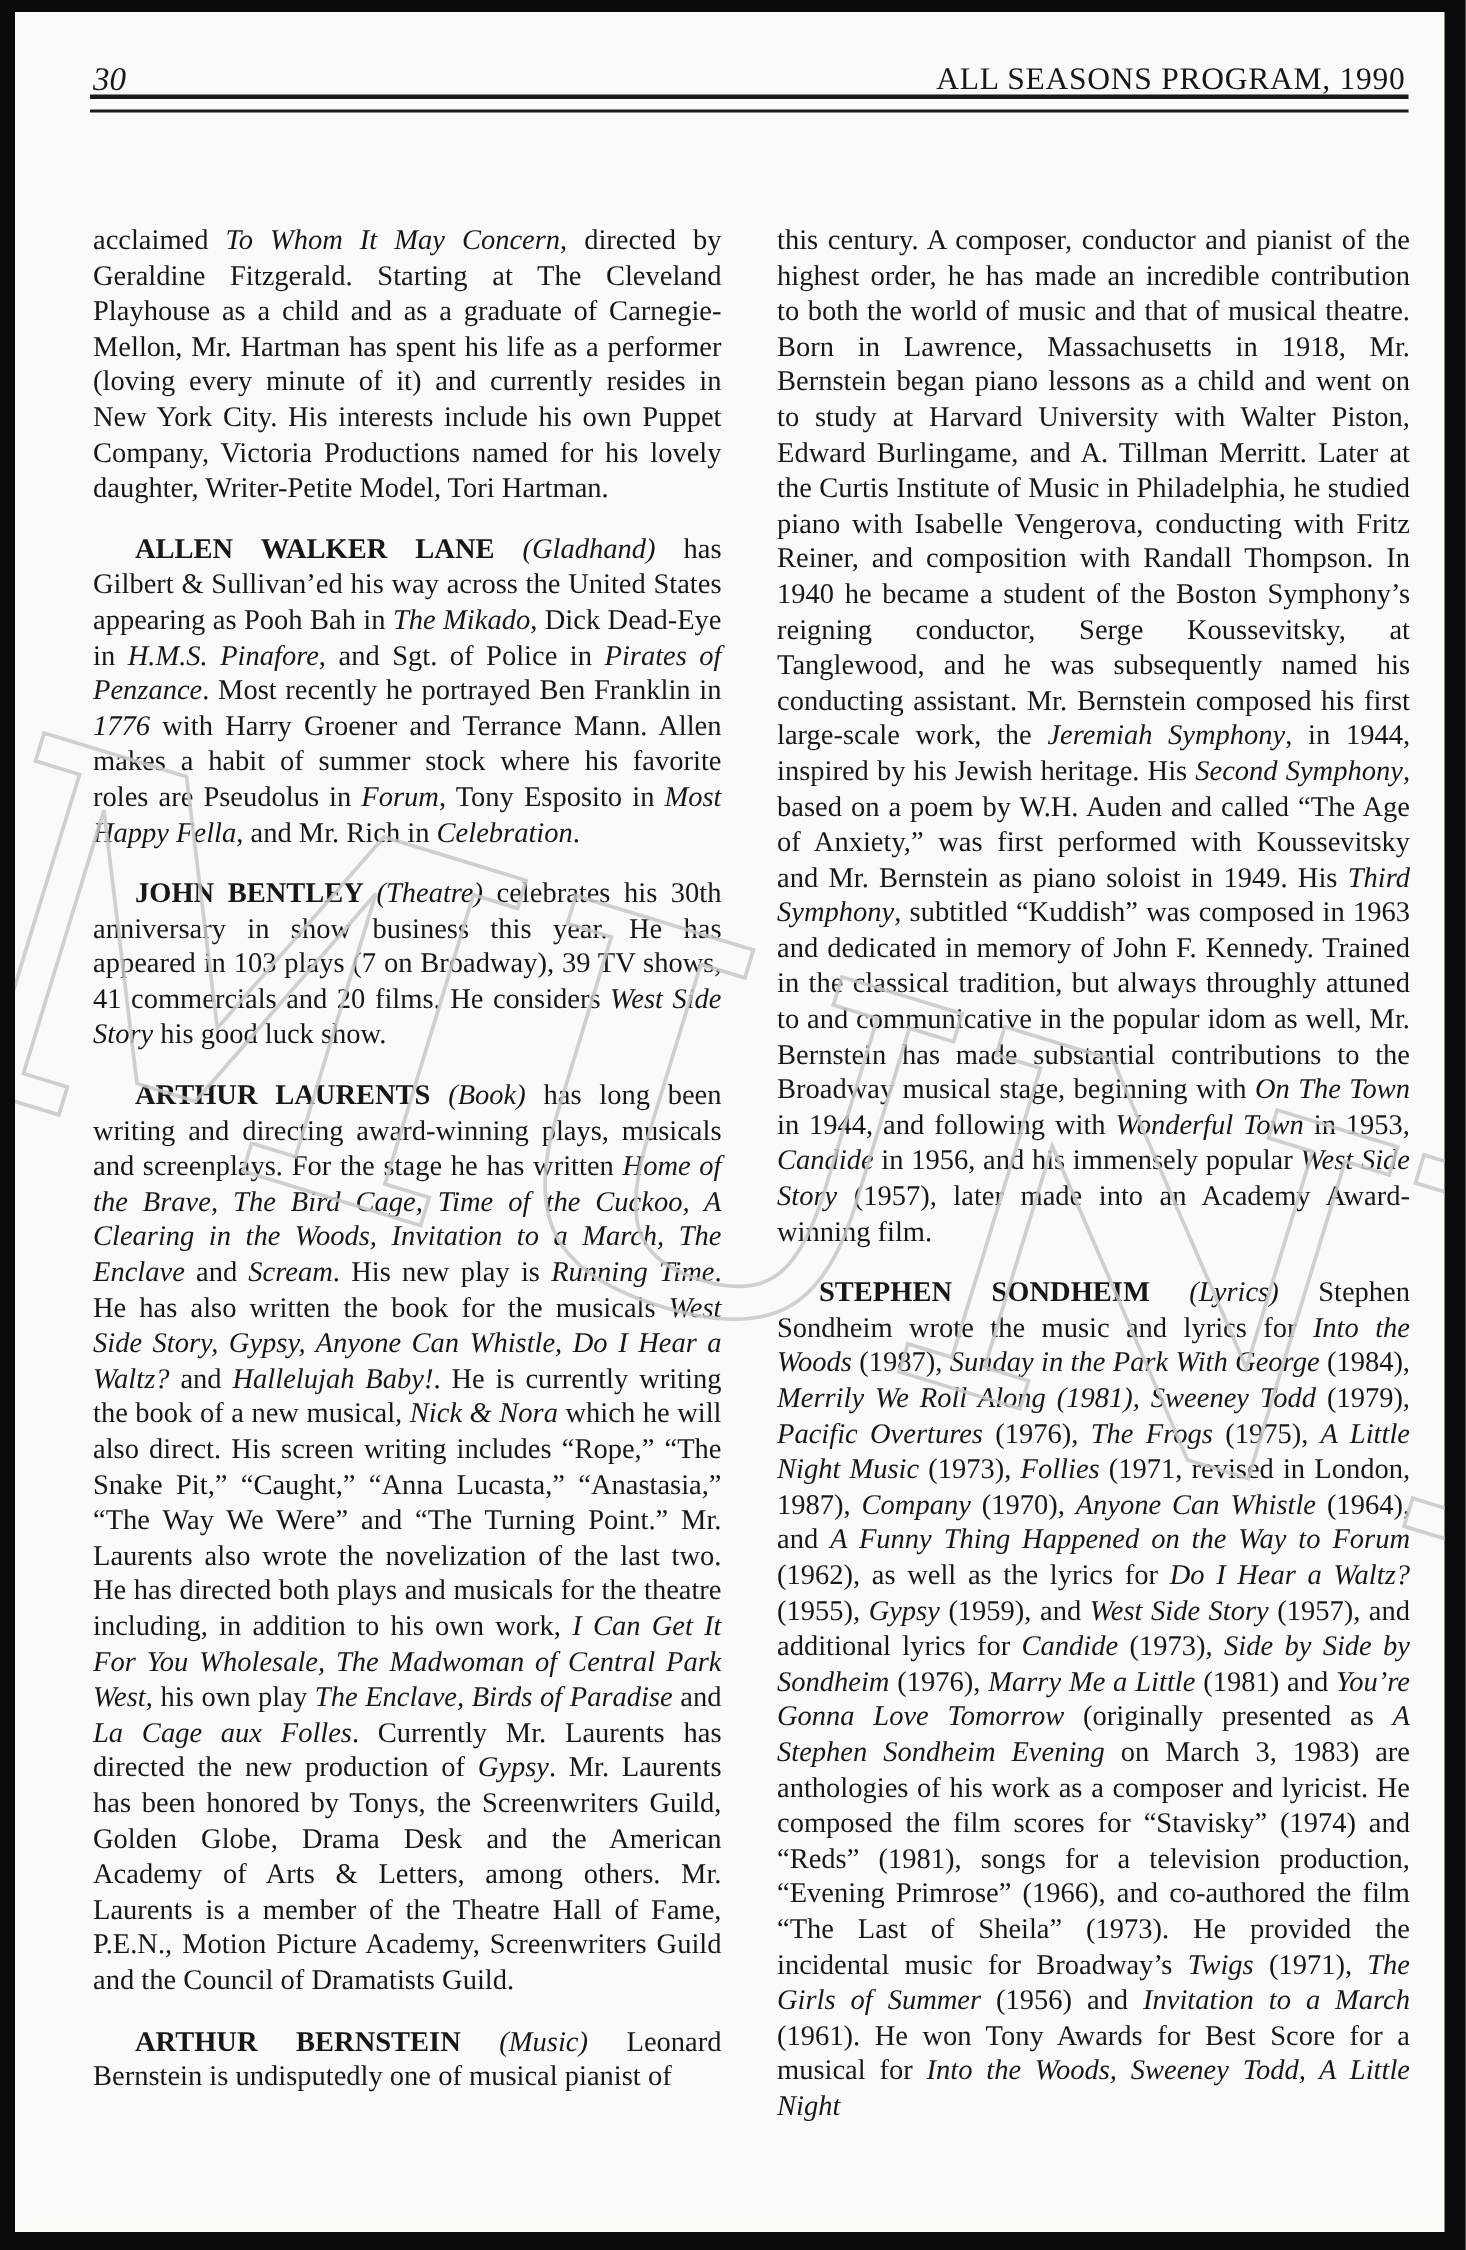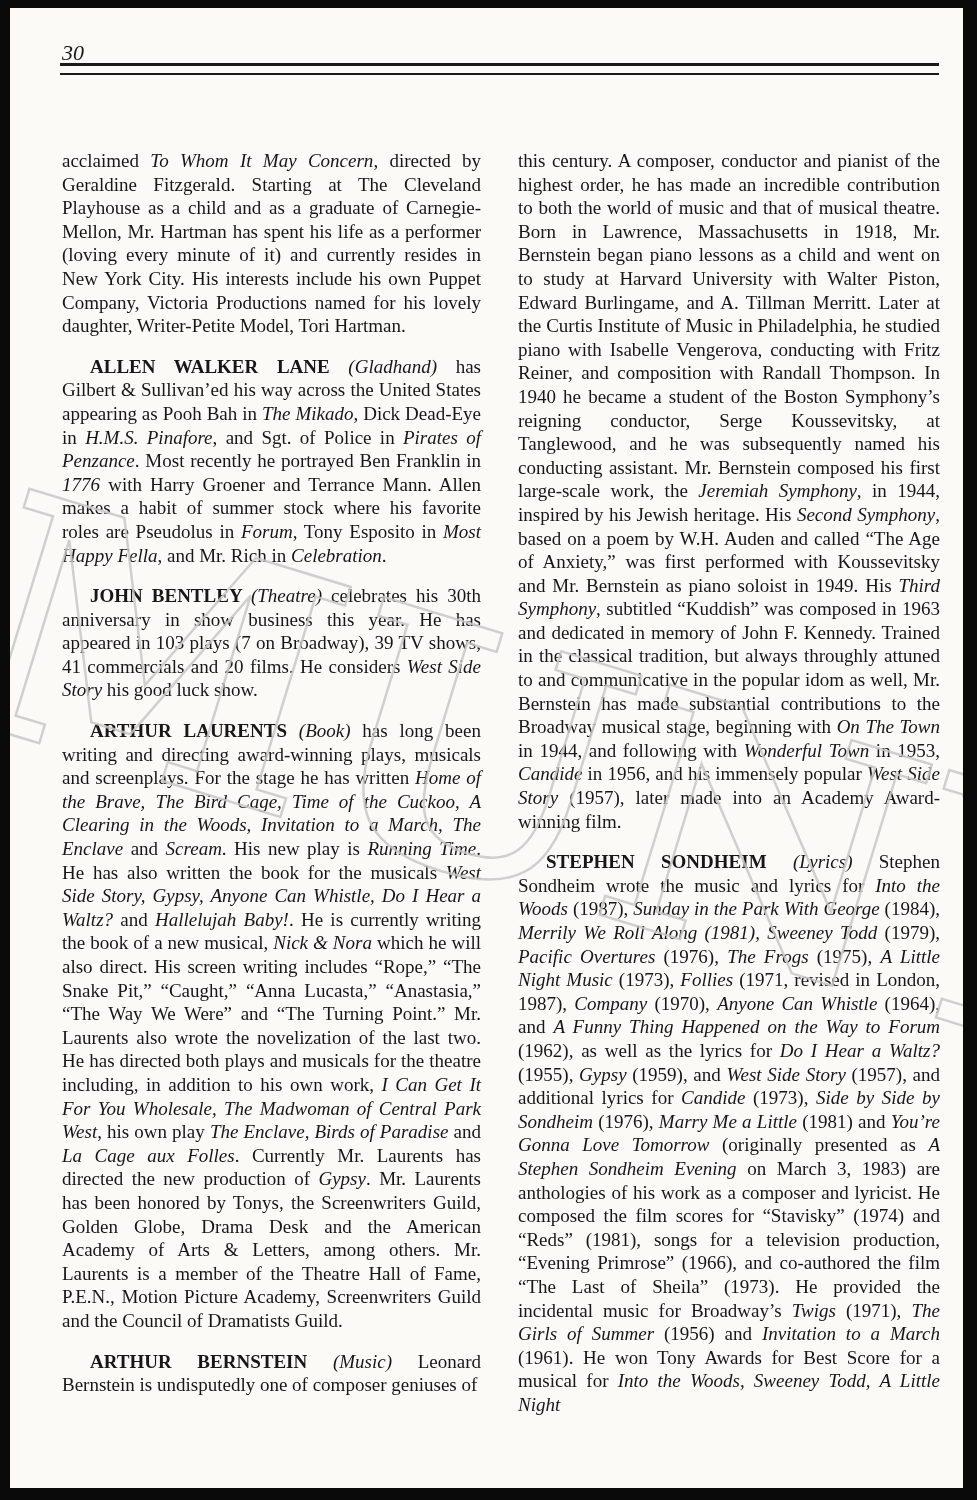--- a/index.html
+++ b/index.html
@@ -70,31 +70,32 @@
     opacity:.85;
   }
 </style>
 </head>
 <body>
 
 <div class="scan">
   <div class="page">
 
     <div class="pageno">30</div>
+    <div class="progtitle">ALL SEASONS PROGRAM, 1990</div>
 
     <div class="rule1"></div>
     <div class="rule2"></div>
 
 
     <div class="col col-left">
         <p><span>acclaimed </span><span class="ital">To Whom It May Concern</span><span>, directed by Geraldine Fitzgerald. Starting at The Cleveland Playhouse as a child and as a graduate of Carnegie-Mellon, Mr. Hartman has spent his life as a performer (loving every minute of it) and currently resides in New York City. His interests include his own Puppet Company, Victoria Productions named for his lovely daughter, Writer-Petite Model, Tori Hartman.</span></p>
         <p><span class="bold">ALLEN WALKER LANE </span><span class="ital">(Gladhand)</span><span> has Gilbert &amp; Sullivan’ed his way across the United States appearing as Pooh Bah in </span><span class="ital">The Mikado</span><span>, Dick Dead-Eye in </span><span class="ital">H.M.S. Pinafore</span><span>, and Sgt. of Police in </span><span class="ital">Pirates of Penzance</span><span>. Most recently he portrayed Ben Franklin in </span><span class="ital">1776</span><span> with Harry Groener and Terrance Mann. Allen makes a habit of summer stock where his favorite roles are Pseudolus in </span><span class="ital">Forum</span><span>, Tony Esposito in </span><span class="ital">Most Happy Fella</span><span>, and Mr. Rich in </span><span class="ital">Celebration</span><span>.</span></p>
         <p><span class="bold">JOHN BENTLEY </span><span class="ital">(Theatre)</span><span> celebrates his 30th anniversary in show business this year. He has appeared in 103 plays (7 on Broadway), 39 TV shows, 41 commercials and 20 films. He considers </span><span class="ital">West Side Story</span><span> his good luck show.</span></p>
         <p><span class="bold">ARTHUR LAURENTS </span><span class="ital">(Book)</span><span> has long been writing and directing award-winning plays, musicals and screenplays. For the stage he has written </span><span class="ital">Home of the Brave, The Bird Cage, Time of the Cuckoo, A Clearing in the Woods, Invitation to a March, The Enclave</span><span> and </span><span class="ital">Scream</span><span>. His new play is </span><span class="ital">Running Time</span><span>. He has also written the book for the musicals </span><span class="ital">West Side Story, Gypsy, Anyone Can Whistle, Do I Hear a Waltz?</span><span> and </span><span class="ital">Hallelujah Baby!</span><span>. He is currently writing the book of a new musical, </span><span class="ital">Nick &amp; Nora</span><span> which he will also direct. His screen writing includes “Rope,” “The Snake Pit,” “Caught,” “Anna Lucasta,” “Anastasia,” “The Way We Were” and “The Turning Point.” Mr. Laurents also wrote the novelization of the last two. He has directed both plays and musicals for the theatre including, in addition to his own work, </span><span class="ital">I Can Get It For You Wholesale, The Madwoman of Central Park West</span><span>, his own play </span><span class="ital">The Enclave, Birds of Paradise</span><span> and </span><span class="ital">La Cage aux Folles</span><span>. Currently Mr. Laurents has directed the new production of </span><span class="ital">Gypsy</span><span>. Mr. Laurents has been honored by Tonys, the Screenwriters Guild, Golden Globe, Drama Desk and the American Academy of Arts &amp; Letters, among others. Mr. Laurents is a member of the Theatre Hall of Fame, P.E.N., Motion Picture Academy, Screenwriters Guild and the Council of Dramatists Guild.</span></p>
-        <p><span class="bold">ARTHUR BERNSTEIN </span><span class="ital">(Music)</span><span> Leonard Bernstein is undisputedly one of composer geniuses of</span></p>
+        <p><span class="bold">ARTHUR BERNSTEIN </span><span class="ital">(Music)</span><span> Leonard Bernstein is undisputedly one of musical pianist of</span></p>
       </div>
     <div class="col col-right">
         <p><span>this century. A composer, conductor and pianist of the highest order, he has made an incredible contribution to both the world of music and that of musical theatre. Born in Lawrence, Massachusetts in 1918, Mr. Bernstein began piano lessons as a child and went on to study at Harvard University with Walter Piston, Edward Burlingame, and A. Tillman Merritt. Later at the Curtis Institute of Music in Philadelphia, he studied piano with Isabelle Vengerova, conducting with Fritz Reiner, and composition with Randall Thompson. In 1940 he became a student of the Boston Symphony’s reigning conductor, Serge Koussevitsky, at Tanglewood, and he was subsequently named his conducting assistant. Mr. Bernstein composed his first large-scale work, the </span><span class="ital">Jeremiah Symphony</span><span>, in 1944, inspired by his Jewish heritage. His </span><span class="ital">Second Symphony</span><span>, based on a poem by W.H. Auden and called “The Age of Anxiety,” was first performed with Koussevitsky and Mr. Bernstein as piano soloist in 1949. His </span><span class="ital">Third Symphony</span><span>, subtitled “Kuddish” was composed in 1963 and dedicated in memory of John F. Kennedy. Trained in the classical tradition, but always throughly attuned to and communicative in the popular idom as well, Mr. Bernstein has made substantial contributions to the Broadway musical stage, beginning with </span><span class="ital">On The Town</span><span> in 1944, and following with </span><span class="ital">Wonderful Town</span><span> in 1953, </span><span class="ital">Candide</span><span> in 1956, and his immensely popular </span><span class="ital">West Side Story</span><span> (1957), later made into an Academy Award-winning film.</span></p>
         <p><span class="bold">STEPHEN SONDHEIM </span><span class="ital">(Lyrics)</span><span> Stephen Sondheim wrote the music and lyrics for </span><span class="ital">Into the Woods</span><span> (1987), </span><span class="ital">Sunday in the Park With George</span><span> (1984), </span><span class="ital">Merrily We Roll Along (1981), Sweeney Todd</span><span> (1979), </span><span class="ital">Pacific Overtures</span><span> (1976), </span><span class="ital">The Frogs</span><span> (1975), </span><span class="ital">A Little Night Music</span><span> (1973), </span><span class="ital">Follies</span><span> (1971, revised in London, 1987), </span><span class="ital">Company</span><span> (1970), </span><span class="ital">Anyone Can Whistle</span><span> (1964), and </span><span class="ital">A Funny Thing Happened on the Way to Forum</span><span> (1962), as well as the lyrics for </span><span class="ital">Do I Hear a Waltz?</span><span> (1955), </span><span class="ital">Gypsy</span><span> (1959), and </span><span class="ital">West Side Story</span><span> (1957), and additional lyrics for </span><span class="ital">Candide</span><span> (1973), </span><span class="ital">Side by Side by Sondheim</span><span> (1976), </span><span class="ital">Marry Me a Little</span><span> (1981) and </span><span class="ital">You’re Gonna Love Tomorrow</span><span> (originally presented as </span><span class="ital">A Stephen Sondheim Evening</span><span> on March 3, 1983) are anthologies of his work as a composer and lyricist. He composed the film scores for “Stavisky” (1974) and “Reds” (1981), songs for a television production, “Evening Primrose” (1966), and co-authored the film “The Last of Sheila” (1973). He provided the incidental music for Broadway’s </span><span class="ital">Twigs</span><span> (1971), </span><span class="ital">The Girls of Summer</span><span> (1956) and </span><span class="ital">Invitation to a March</span><span> (1961). He won Tony Awards for Best Score for a musical for </span><span class="ital">Into the Woods, Sweeney Todd, A Little Night</span></p>
       </div>
 
     <div class="watermark">MUNY</div>
 
   </div>
 </div>

